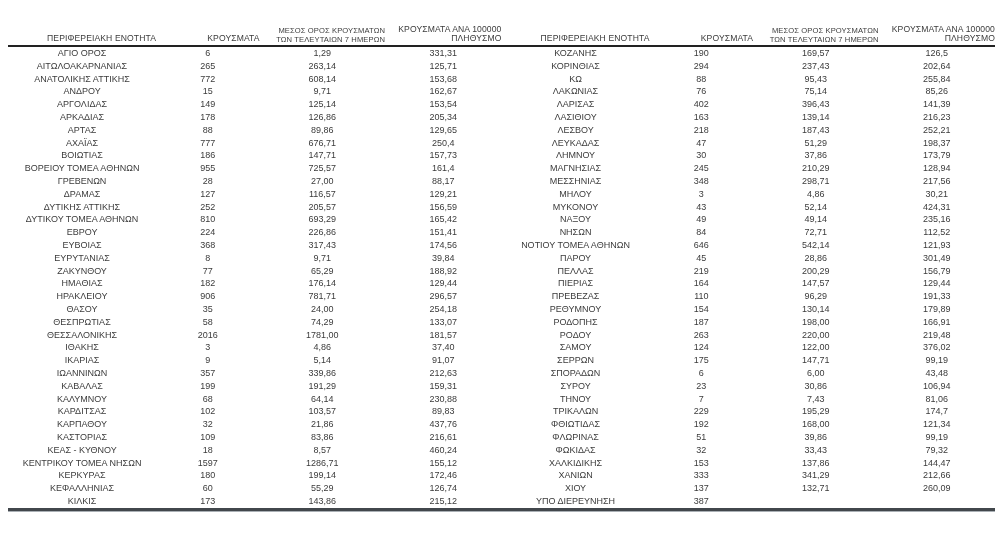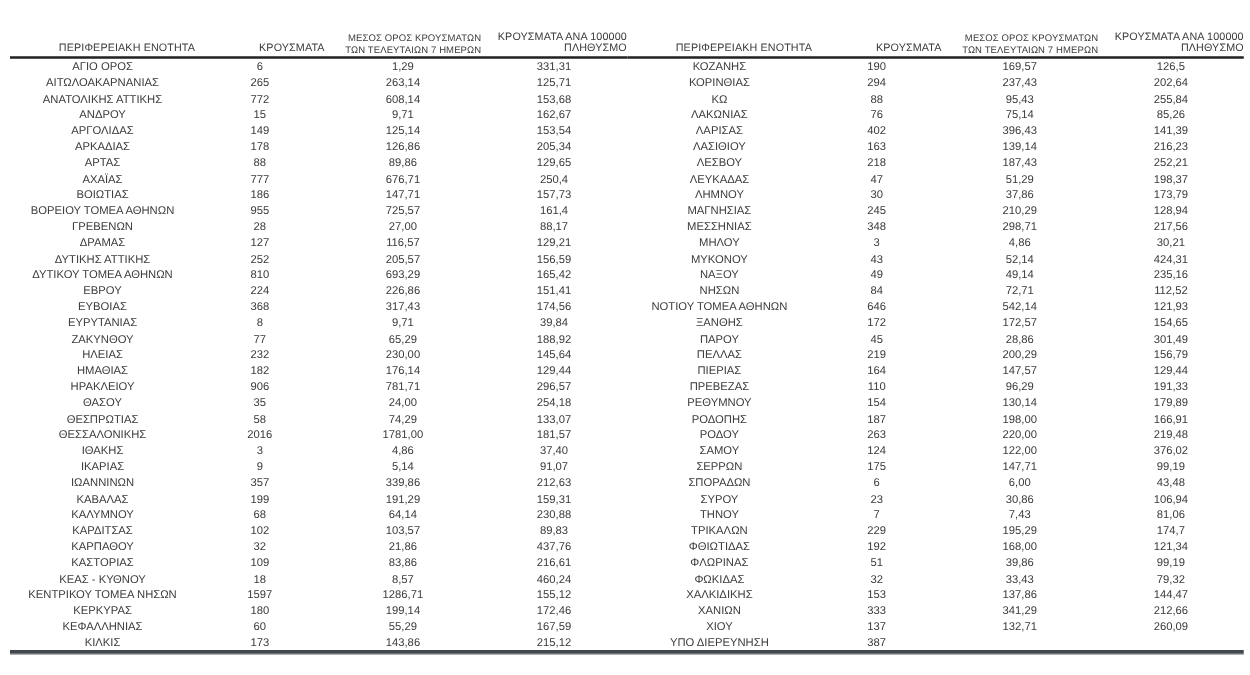--- a/index.html
+++ b/index.html
@@ -203,26 +203,20 @@
             <div class="tcell">39,84</div>
           </div>
 
           <div class="grid-cols trow">
             <div class="tcell">ΖΑΚΥΝΘΟΥ</div>
             <div class="tcell">77</div>
             <div class="tcell">65,29</div>
             <div class="tcell">188,92</div>
           </div>
 
-          <div class="grid-cols trow">
-            <div class="tcell">ΗΛΕΙΑΣ</div>
-            <div class="tcell">232</div>
-            <div class="tcell">230,00</div>
-            <div class="tcell">145,64</div>
-          </div>
 
           <div class="grid-cols trow">
             <div class="tcell">ΗΜΑΘΙΑΣ</div>
             <div class="tcell">182</div>
             <div class="tcell">176,14</div>
             <div class="tcell">129,44</div>
           </div>
 
           <div class="grid-cols trow">
             <div class="tcell">ΗΡΑΚΛΕΙΟΥ</div>
@@ -327,21 +321,21 @@
             <div class="tcell">ΚΕΡΚΥΡΑΣ</div>
             <div class="tcell">180</div>
             <div class="tcell">199,14</div>
             <div class="tcell">172,46</div>
           </div>
 
           <div class="grid-cols trow">
             <div class="tcell">ΚΕΦΑΛΛΗΝΙΑΣ</div>
             <div class="tcell">60</div>
             <div class="tcell">55,29</div>
-            <div class="tcell">167,59</div>
+            <div class="tcell">126,74</div>
           </div>
 
           <div class="grid-cols trow">
             <div class="tcell">ΚΙΛΚΙΣ</div>
             <div class="tcell">173</div>
             <div class="tcell">143,86</div>
             <div class="tcell">215,12</div>
           </div>
         </div>
     </div>
@@ -470,26 +464,20 @@
             <div class="tcell">112,52</div>
           </div>
 
           <div class="grid-cols trow">
             <div class="tcell">ΝΟΤΙΟΥ ΤΟΜΕΑ ΑΘΗΝΩΝ</div>
             <div class="tcell">646</div>
             <div class="tcell">542,14</div>
             <div class="tcell">121,93</div>
           </div>
 
-          <div class="grid-cols trow">
-            <div class="tcell">ΞΑΝΘΗΣ</div>
-            <div class="tcell">172</div>
-            <div class="tcell">172,57</div>
-            <div class="tcell">154,65</div>
-          </div>
 
           <div class="grid-cols trow">
             <div class="tcell">ΠΑΡΟΥ</div>
             <div class="tcell">45</div>
             <div class="tcell">28,86</div>
             <div class="tcell">301,49</div>
           </div>
 
 
           <div class="grid-cols trow">

